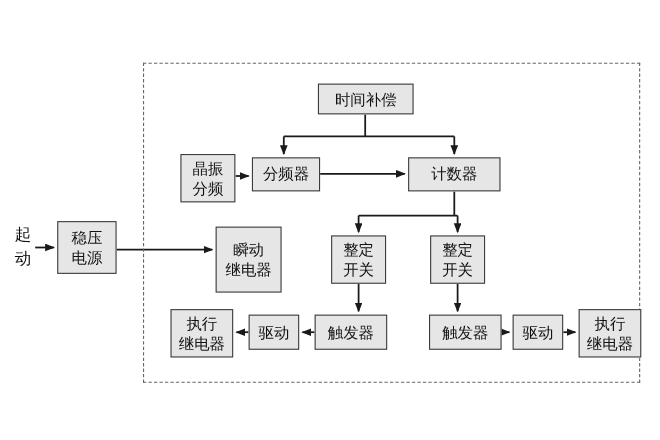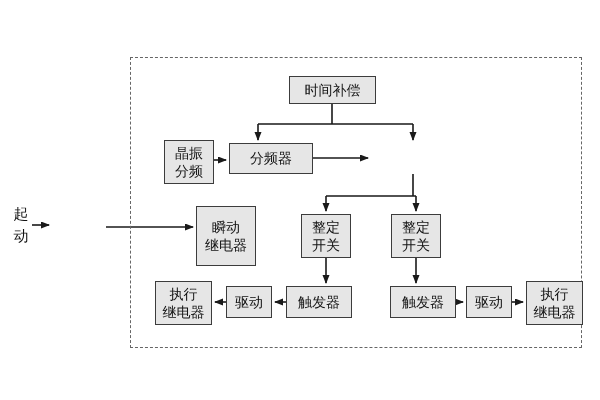--- a/index.html
+++ b/index.html
@@ -34,21 +34,21 @@
     display:flex;flex-direction:column;
     align-items:center;justify-content:center;
     font-size:15px;color:#111111;line-height:1.5;
     text-align:center;
   }
   
   .n-start        {left:8px;  top:201px;width:26px; height:48px;}
   .n-power        {left:52px; top:201px;width:54px; height:48px;}
   .n-timecomp     {left:289px;top:76px; width:87px; height:28px;}
   .n-crystal      {left:164px;top:140px;width:50px; height:44px;}
-  .n-divider      {left:229px;top:143px;width:84px; height:31px;}
+  .n-divider      {left:229px;top:143px;width:62px; height:31px;}
   .n-counter      {left:371px;top:143px;width:84px; height:31px;}
   .n-instant      {left:196px;top:206px;width:60px; height:60px;}
   .n-setswl       {left:301px;top:214px;width:50px; height:44px;}
   .n-setswr       {left:391px;top:214px;width:50px; height:44px;}
   .n-trigl        {left:286px;top:286px;width:66px; height:32px;}
   .n-drivel       {left:226px;top:286px;width:46px; height:32px;}
   .n-execl        {left:155px;top:281px;width:57px; height:44px;}
   .n-trigr        {left:390px;top:286px;width:66px; height:32px;}
   .n-driver       {left:466px;top:286px;width:46px; height:32px;}
   .n-execr        {left:526px;top:281px;width:57px; height:44px;}
@@ -93,34 +93,41 @@
     </g>
   </svg>
 
   <div class="dashed-frame"></div>
 
   <div class="free-label n-start">
     <span>起</span>
     <span>动</span>
   </div>
 
+  <div class="node n-power">
+    <span>稳压</span>
+    <span>电源</span>
+  </div>
 
   <div class="node n-crystal">
     <span>晶振</span>
     <span>分频</span>
   </div>
 
   <div class="node n-timecomp">
     <span>时间补偿</span>
   </div>
 
   <div class="node n-divider">
     <span>分频器</span>
   </div>
 
+  <div class="node n-counter">
+    <span>计数器</span>
+  </div>
 
   <div class="node n-instant">
     <span>瞬动</span>
     <span>继电器</span>
   </div>
 
   <div class="node n-setswl">
     <span>整定</span>
     <span>开关</span>
   </div>

